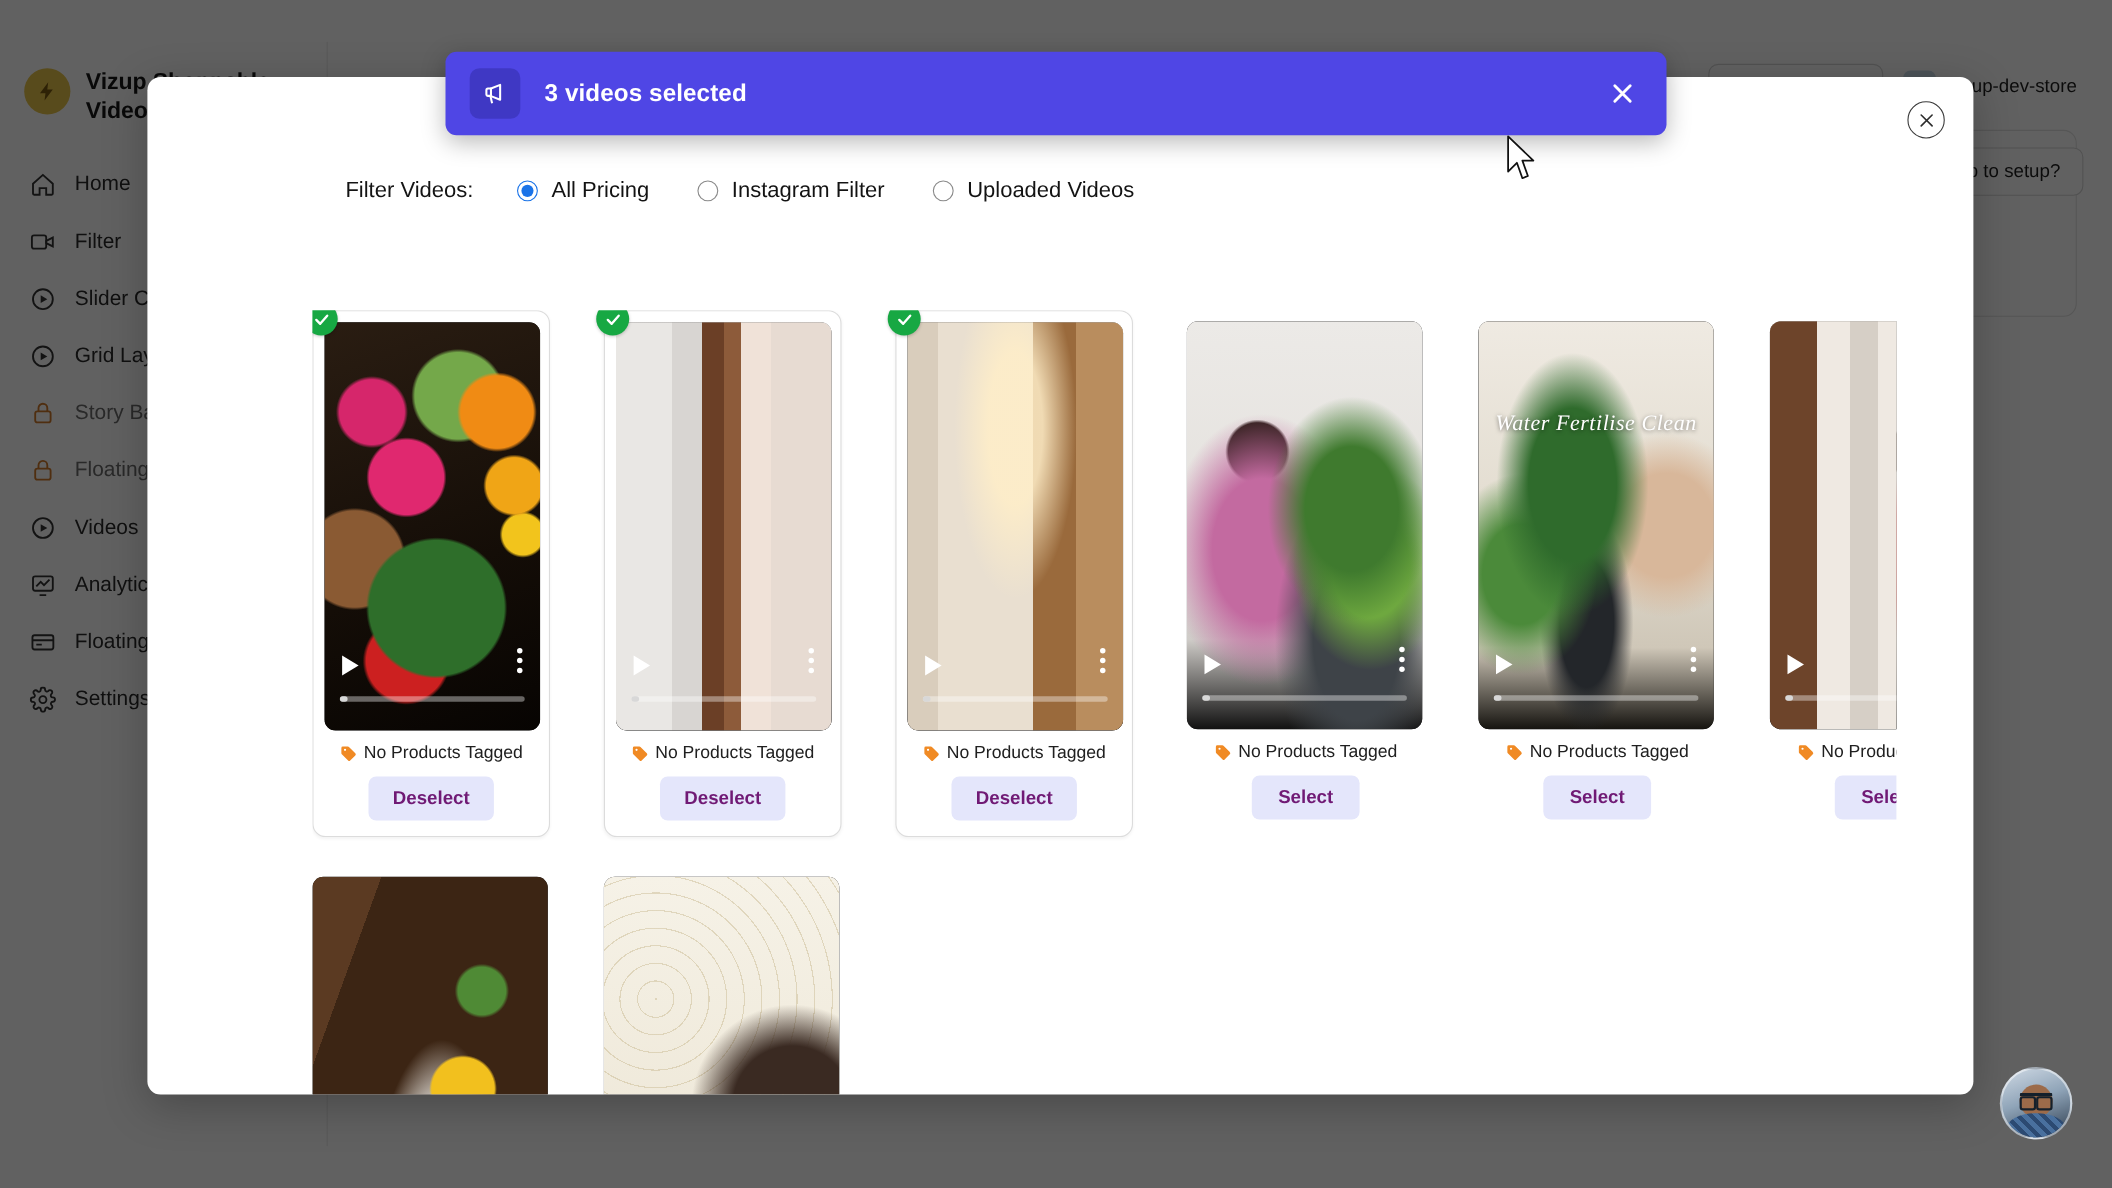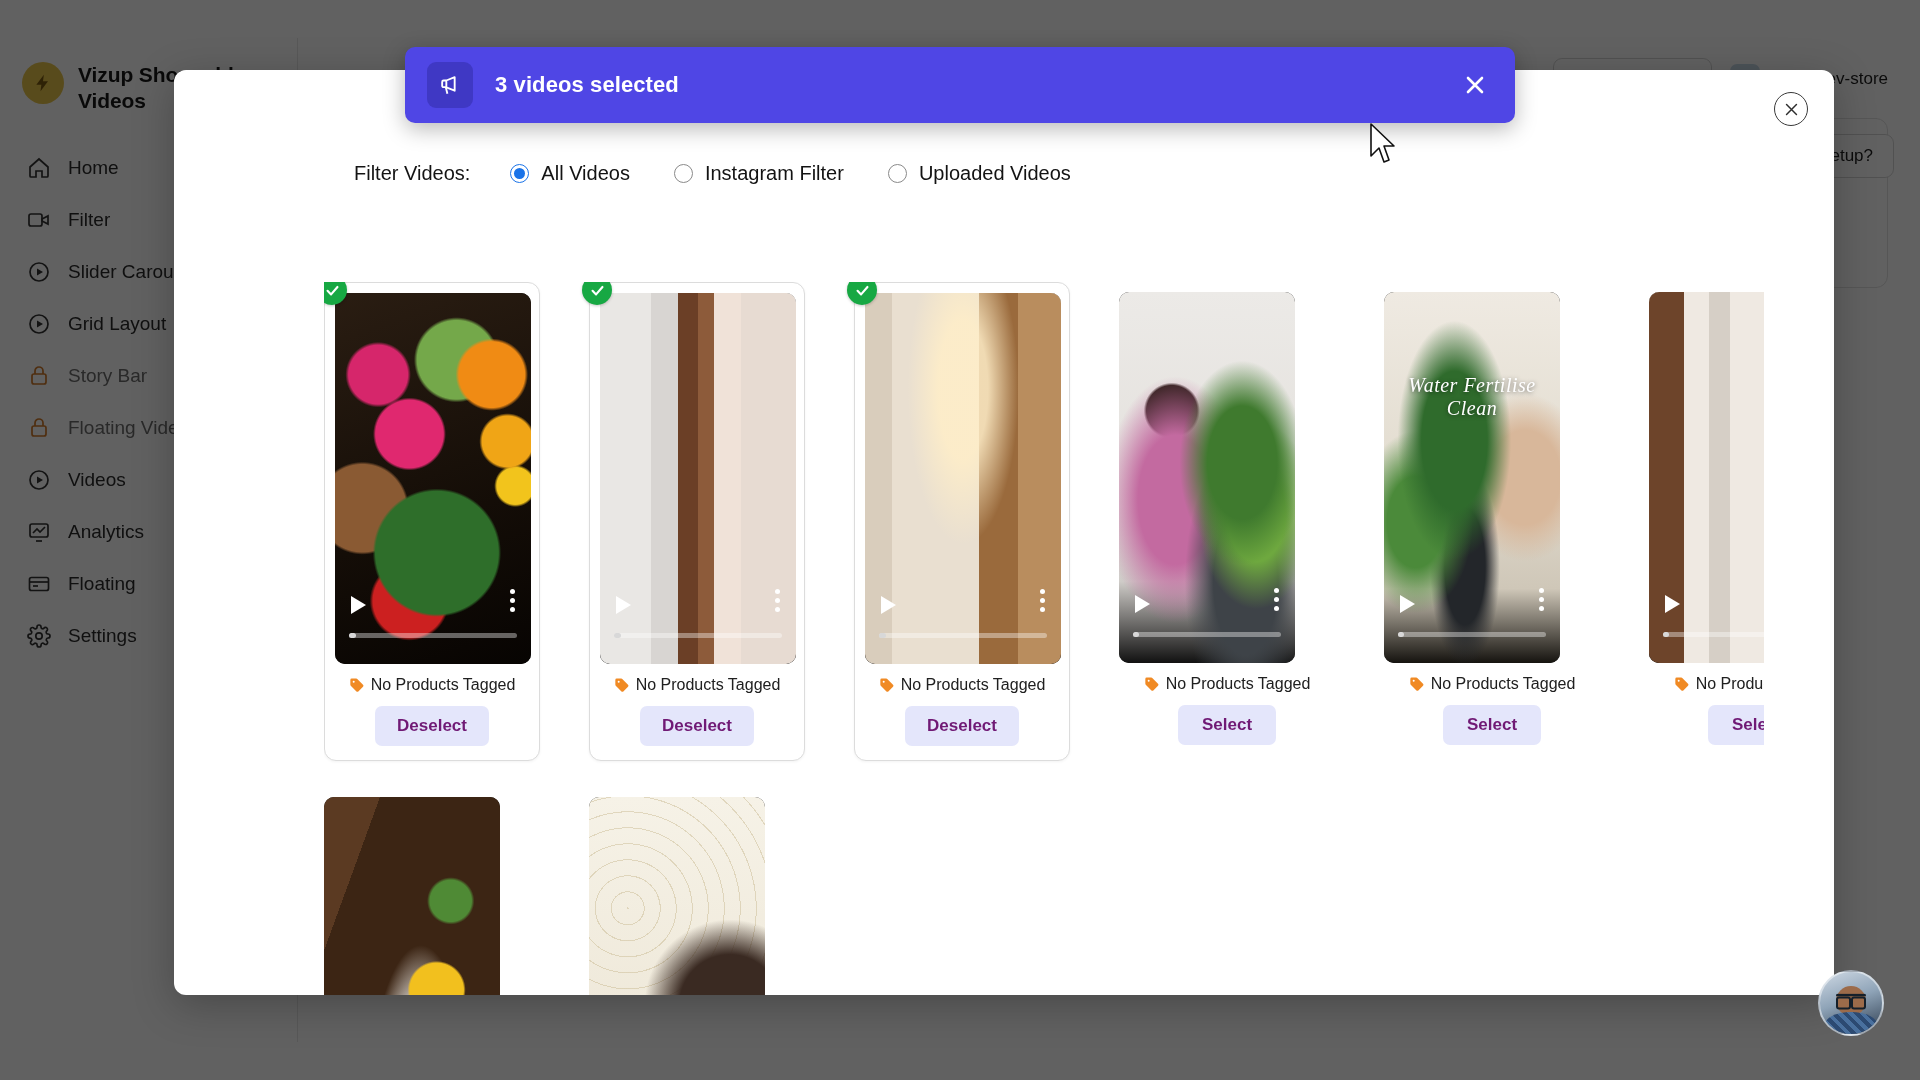--- a/index.html
+++ b/index.html
@@ -147,21 +147,20 @@
   
   #modal {
     position: absolute;
     left: 134px; top: 70px;
     width: 1660px; height: 925px;
     background: #ffffff;
     border-radius: 12px;
     box-shadow: 0 10px 40px rgba(0,0,0,.25);
     z-index: 55;
     overflow: hidden;
-    margin-left: 40px;
   }
   .modal-close {
     position: absolute; right: 26px; top: 22px;
     width: 34px; height: 34px; border-radius: 50%;
     border: 1.6px solid #3a3a3a; background: transparent;
     cursor: pointer; z-index: 4;
     display: flex; align-items: center; justify-content: center;
   }
   .modal-close svg { width: 17px; height: 17px; }
 
@@ -217,21 +216,21 @@
     box-shadow: 0 1px 3px rgba(0,0,0,.22);
   }
   .check-badge svg { width: 17px; height: 17px; }
 
   .thumb {
     position: relative;
     width: 196px; height: 371px;
     border-radius: 10px; overflow: hidden;
     background: #111;
   }
-  .vcard:not(.selected) .thumb { width: 176px; height: 371px; }
+  .vcard:not(.selected) .thumb { width: 214px; height: 371px; }
   .vcard:not(.selected) { padding: 10px 0 14px 0; }
 
   .thumb .art { position: absolute; inset: 0; }
   .thumb .overlay-title {
     position: absolute; left: 0; right: 0; top: 22%;
     text-align: center; color: #fff;
     font-family: "Liberation Serif", serif;
     font-style: italic; font-size: 20px;
     text-shadow: 0 1px 4px rgba(0,0,0,.5);
     letter-spacing: .5px;
@@ -463,21 +462,21 @@
     <svg viewBox="0 0 24 24" stroke="#2e2e2e" stroke-width="2.1" fill="none" stroke-linecap="round">
       <path d="M5 5 L19 19 M19 5 L5 19"></path>
     </svg>
   </button>
 
   <div class="filter-row">
     <span class="filter-label">Filter Videos:</span>
 
     <label class="radio-opt checked">
       <span class="radio-dot"></span>
-      <span class="radio-text">All Videos</span>
+      <span class="radio-text">All Pricing</span>
     </label>
 
     <label class="radio-opt">
       <span class="radio-dot"></span>
       <span class="radio-text">Instagram Filter</span>
     </label>
 
     <label class="radio-opt">
       <span class="radio-dot"></span>
       <span class="radio-text">Uploaded Videos</span>

